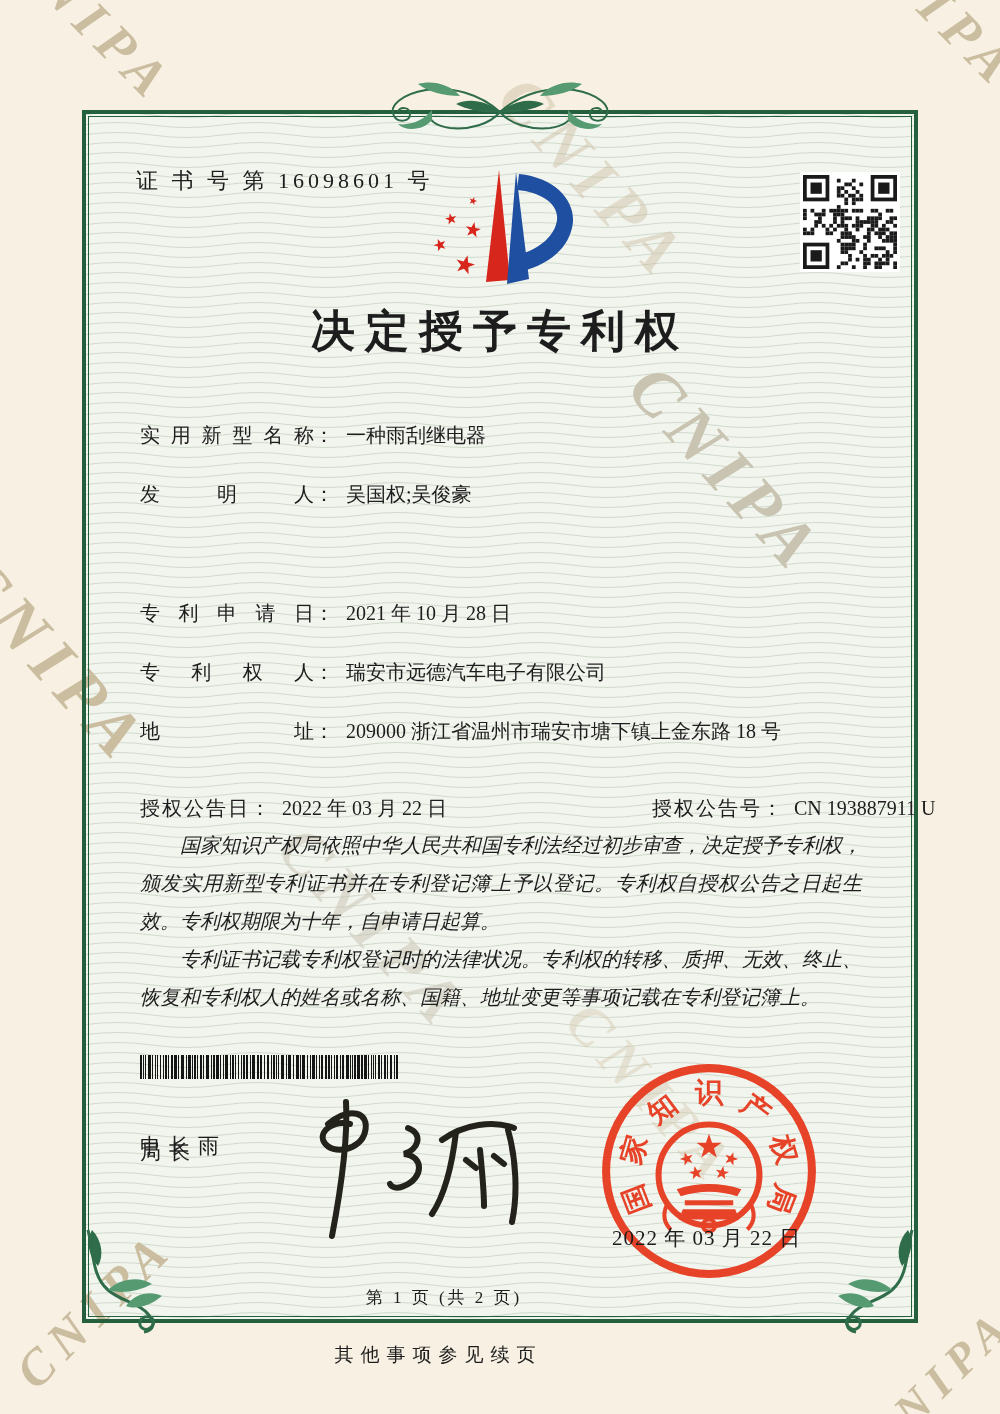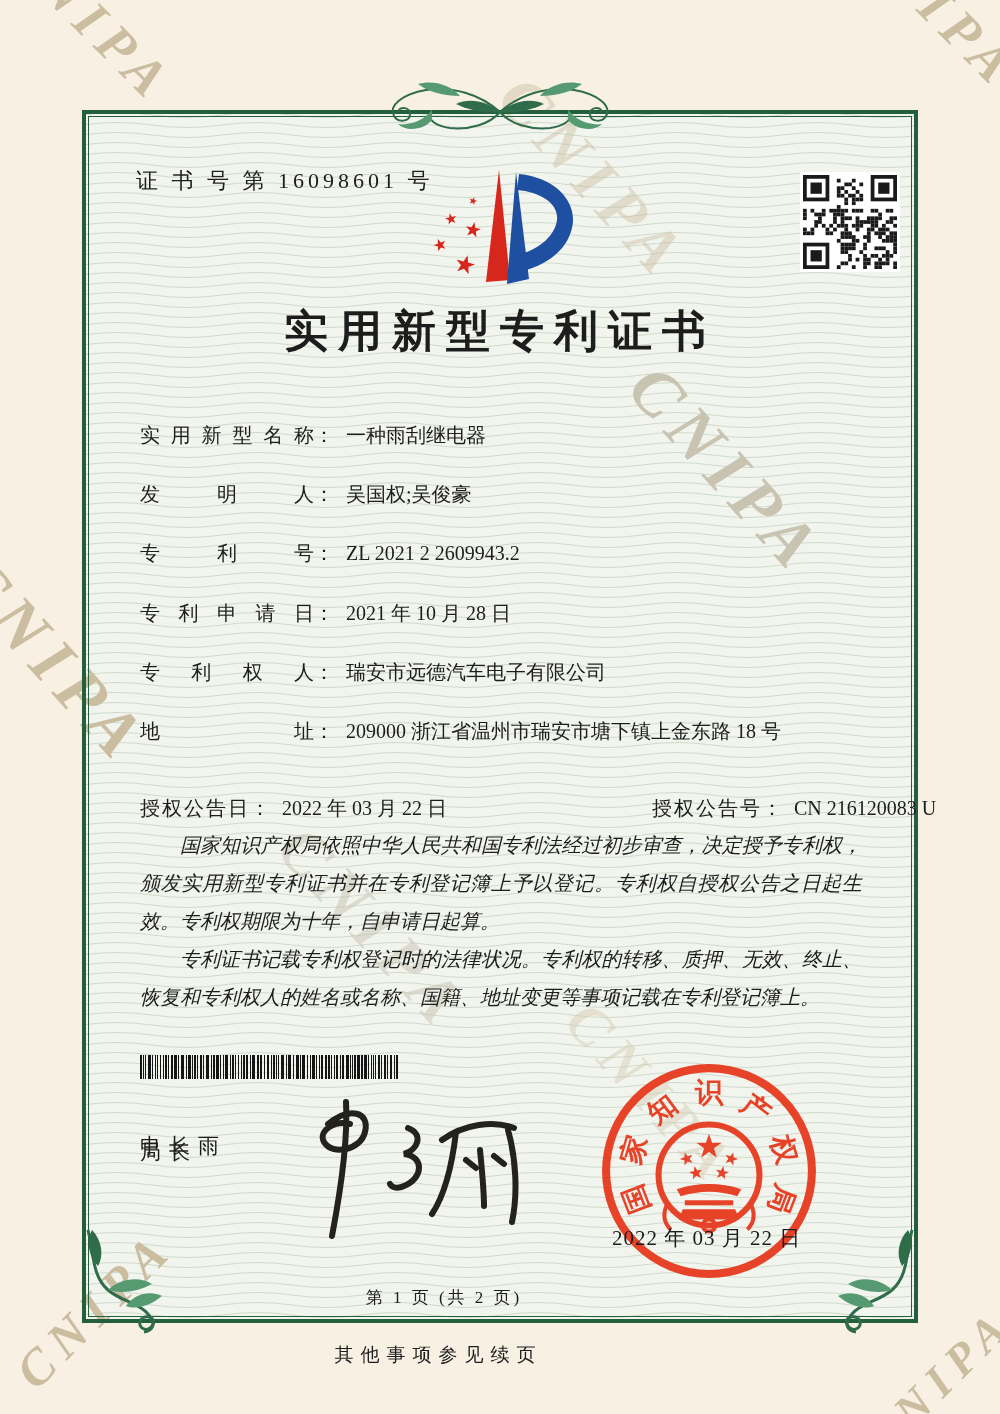--- a/index.html
+++ b/index.html
@@ -348,45 +348,42 @@
       <rect x="4" y="4" width="20" height="20" fill="#fff"></rect>
       <rect x="8" y="8" width="12" height="12"></rect>
       <rect x="72" y="0" width="28" height="28"></rect>
       <rect x="76" y="4" width="20" height="20" fill="#fff"></rect>
       <rect x="80" y="8" width="12" height="12"></rect>
       <rect x="0" y="72" width="28" height="28"></rect>
       <rect x="4" y="76" width="20" height="20" fill="#fff"></rect>
       <rect x="8" y="80" width="12" height="12"></rect>
     </svg>
 
-  <div id="title">实用新型专利证书</div>
+  <div id="title">决定授予专利权</div>
 
   <div class="field-row" style="top:422px">
     <span class="flabel">实用新型名称</span><span class="fcolon">：</span><span class="fvalue">一种雨刮继电器</span>
   </div>
   <div class="field-row" style="top:481px">
     <span class="flabel">发明人</span><span class="fcolon">：</span><span class="fvalue">吴国权;吴俊豪</span>
-  </div>
-  <div class="field-row" style="top:540px">
-    <span class="flabel">专利号</span><span class="fcolon">：</span><span class="fvalue">ZL 2021 2 2609943.2</span>
   </div>
   <div class="field-row" style="top:600px">
     <span class="flabel">专利申请日</span><span class="fcolon">：</span><span class="fvalue">2021 年 10 月 28 日</span>
   </div>
   <div class="field-row" style="top:659px">
     <span class="flabel">专利权人</span><span class="fcolon">：</span><span class="fvalue">瑞安市远德汽车电子有限公司</span>
   </div>
   <div class="field-row" style="top:718px">
     <span class="flabel">地址</span><span class="fcolon">：</span><span class="fvalue">209000 浙江省温州市瑞安市塘下镇上金东路 18 号</span>
   </div>
 
   <div class="field-row" style="top:795px;width:722px">
     <span class="glabel">授权公告日</span><span class="fcolon">：</span><span>2022 年 03 月 22 日</span>
     <span class="grant-right">
-      <span class="glabel">授权公告号</span><span class="fcolon">：</span><span>CN 216120083 U</span>
+      <span class="glabel">授权公告号</span><span class="fcolon">：</span><span>CN 193887911 U</span>
     </span>
   </div>
 
   <div id="body-text">
     <p>国家知识产权局依照中华人民共和国专利法经过初步审查，决定授予专利权，颁发实用新型专利证书并在专利登记簿上予以登记。专利权自授权公告之日起生效。专利权期限为十年，自申请日起算。</p>
     <p>专利证书记载专利权登记时的法律状况。专利权的转移、质押、无效、终止、恢复和专利权人的姓名或名称、国籍、地址变更等事项记载在专利登记簿上。</p>
   </div>
 
   <svg id="barcode" width="262" height="24" viewBox="0 0 262 24" fill="#151515">
       <rect x="0" y="0" width="2" height="24"></rect>

